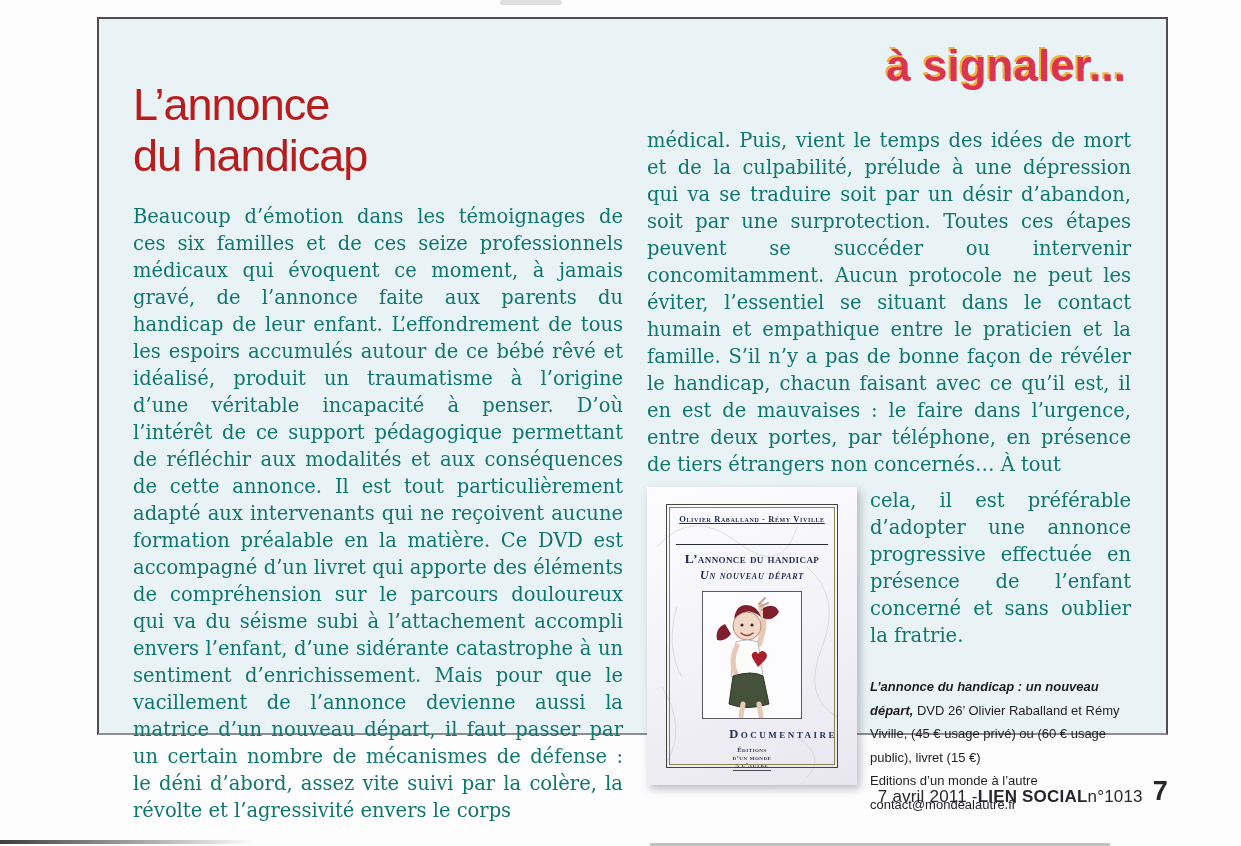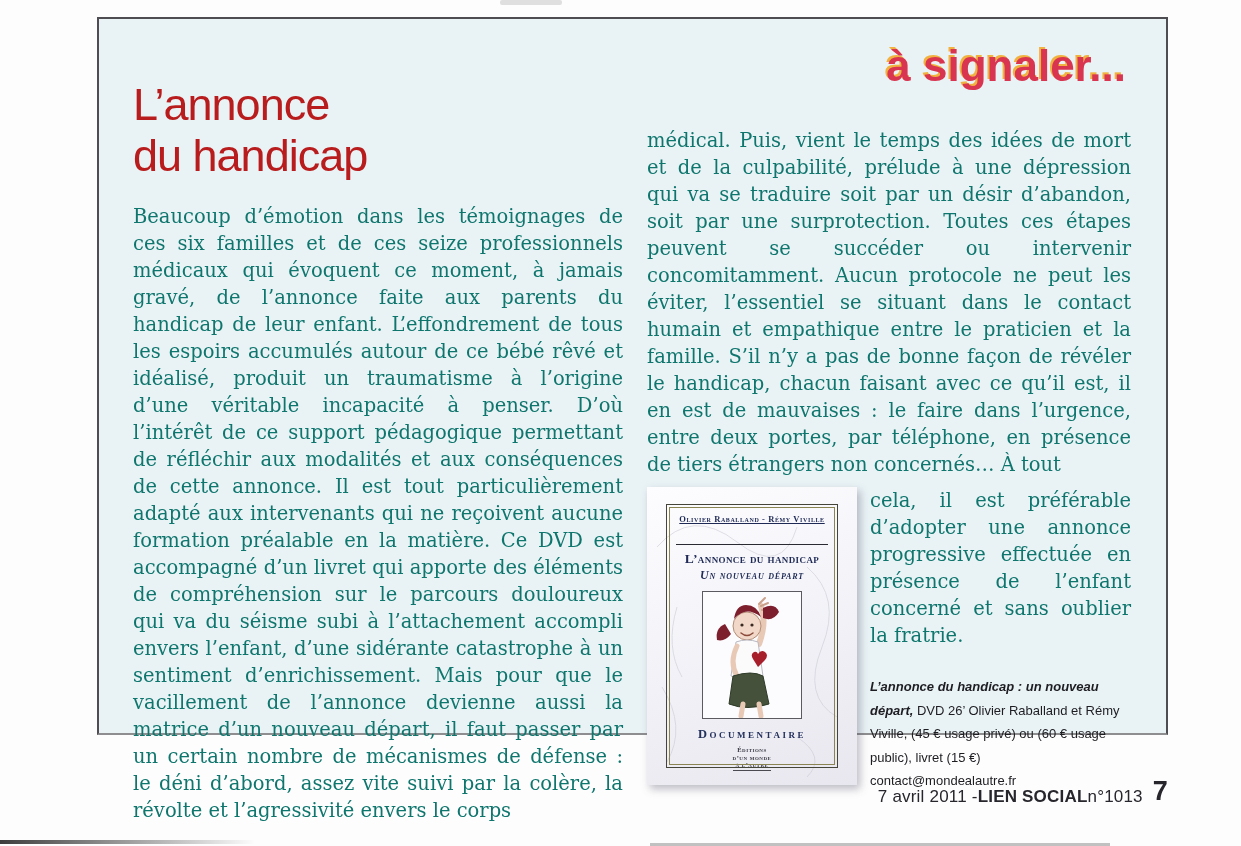--- a/index.html
+++ b/index.html
@@ -74,21 +74,21 @@
     margin-top:1px; font-size:12px; font-weight:bold; font-style:italic;
     letter-spacing:.8px; font-variant:small-caps;
     font-family:"Liberation Serif", serif;
   }
   .dvd-illus {
     width:100px; height:128px; margin:8px auto 0;
     border:1px solid #5a5a60; background:#fcfcfe; position:relative;
   }
   .dvd-genre {
     margin-top:8px; font-size:12.5px; font-weight:bold; letter-spacing:2.5px;
-    font-variant:small-caps; font-family:"Liberation Serif", serif; color:#23305c;
+    font-variant:small-caps; font-family:"Liberation Serif", serif; color:#23305c;text-align:right;
   }
   .dvd-pub {
     display:inline-block; margin-top:4px; padding-bottom:1px;
     border-bottom:1px solid #4a4a50;
     font-size:6.5px; line-height:7.5px; letter-spacing:.5px; color:#3a3a45;
     font-family:"Liberation Serif", serif; font-weight:bold;
     font-variant:small-caps;
   }
 
   
@@ -193,20 +193,21 @@
             </span>
           </div>
         </div>
       </div>
 
       <div class="right-stack">
         <p class="bodytext wrap-text">cela, il est préférable d’adopter une annonce progressive effectuée en présence de l’enfant concerné et sans oublier la fratrie.</p>
 
         <div class="caption">
           <p><span class="cap-title">L’annonce du handicap : un nouveau départ,</span><span> DVD 26’ Olivier Raballand et Rémy Viville, (45 € usage privé) ou (60 € usage public), livret (15 €)</span></p>
+          <div>Editions d’un monde à l’autre</div>
           <div>contact@mondealautre.fr</div>
         </div>
       </div>
 
     </div>
   </div>
 </div>
 
 <div class="footer">
   <span>7 avril 2011 - </span>

